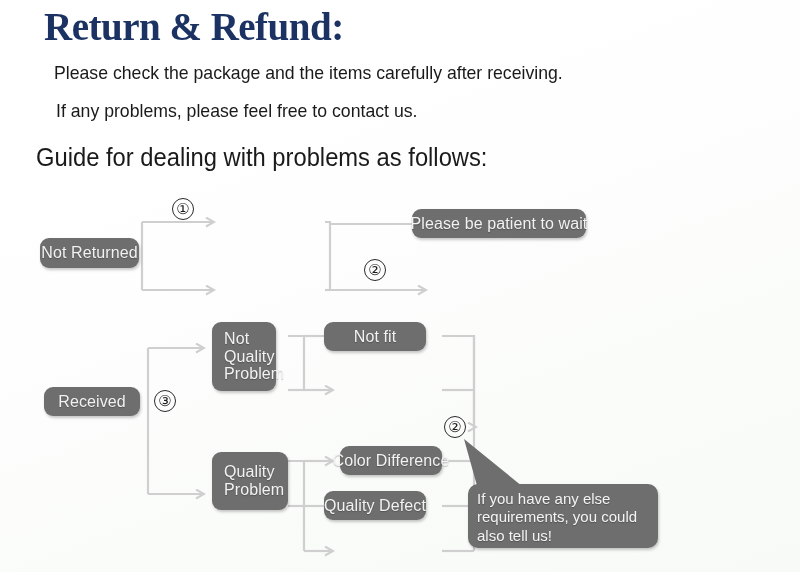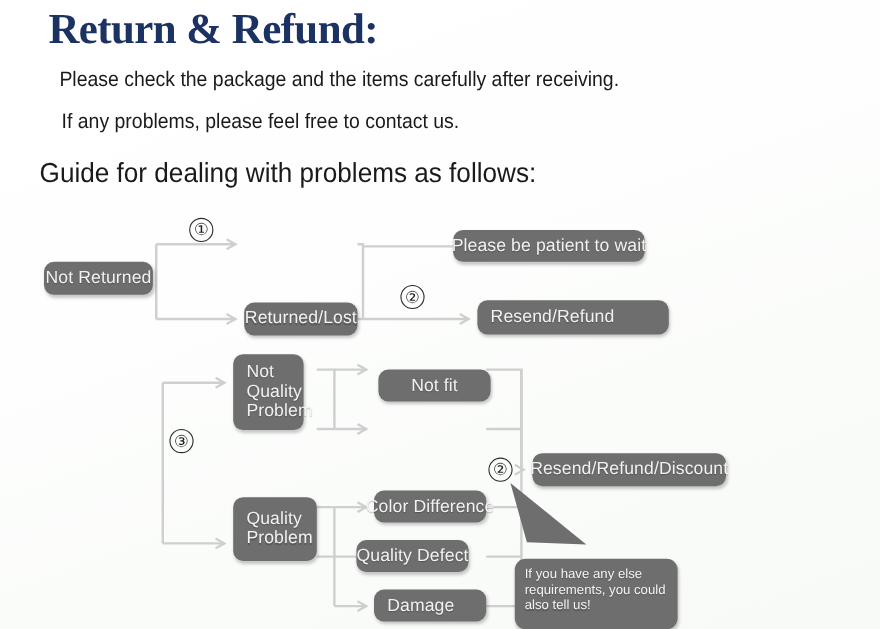--- a/index.html
+++ b/index.html
@@ -107,27 +107,27 @@
     align-items: center;
     justify-content: center;
     background: transparent;
     box-sizing: border-box;
   }
 
   
   #callout {
     position: absolute;
     left: 468px;
-    top: 508px;
-    width: 148px;
+    top: 484px;
+    width: 190px;
     height: 64px;
     background: #6e6e6e;
     border-radius: 10px;
     color: #f4f4f4;
-    font-size: 12px;
+    font-size: 15px;
     line-height: 1.22;
     padding: 6px 9px;
     box-sizing: border-box;
     white-space: pre-line;
     box-shadow: 1px 2px 3px rgba(0,0,0,0.22);
     text-shadow: 0 1px 1px rgba(0,0,0,0.25);
   }
   #callout-tail {
     position: absolute;
     left: 455px;
@@ -194,52 +194,49 @@
       <path d="M442,506 L474,506"></path>
       <path d="M442,551 L474,551"></path>
       <path d="M474,427 L476,427" marker-end="url(#ah)"></path>
       <path d="M474,336 L474,551"></path>
     </g>
   </svg>
 
   <div class="node" style="left:40px; top:238px; width:99px; height:30px;">Not Returned</div>
 
 
-  <div class="node" style="left:222px; top:275px; width:103px; height:30px;">Returned/Lost</div>
 
   <div class="node" style="left:412px; top:209px; width:174px; height:29px;">Please be patient to wait</div>
 
-  <div class="node left-text" style="left:434px; top:273px; width:174px; height:31px;">Resend/Refund</div>
 
   <div class="marker" style="left:172px; top:198px;">①</div>
 
   <div class="marker" style="left:364px; top:259px;">②</div>
 
+  <div class="node" style="left:44px; top:387px; width:96px; height:29px;">Received</div>
 
   <div class="marker" style="left:154px; top:390px;">③</div>
 
   <div class="node left-text" style="left:212px; top:322px; width:64px; height:69px;">Not
 Quality
 Problem</div>
 
   <div class="node left-text" style="left:212px; top:452px; width:76px; height:58px;">Quality
 Problem</div>
 
-  <div class="node" style="left:344px; top:322px; width:102px; height:29px;margin-top:14px;">Not fit</div>
+  <div class="node" style="left:324px; top:322px; width:102px; height:29px;">Not fit</div>
 
 
   <div class="node" style="left:340px; top:446px; width:102px; height:29px;">Color Difference</div>
 
   <div class="node" style="left:324px; top:491px; width:102px; height:29px;">Quality Defect</div>
 
-  <div class="node left-text" style="left:340px; top:536px; width:102px; height:29px;">Damage</div>
 
   <div class="marker" style="left:444px; top:416px;">②</div>
 
-  <div class="node" style="left:484px; top:412px; width:176px; height:30px;">Resend/Refund/Discount</div>
 
   <svg id="callout-tail" viewBox="0 0 130 70" xmlns="http://www.w3.org/2000/svg">
     <path d="M9,2 L78,58 L24,56 Z" fill="#6e6e6e"></path>
   </svg>
 
   <div id="callout">If you have any else
 requirements, you could
 also tell us!</div>
 
 </div>

